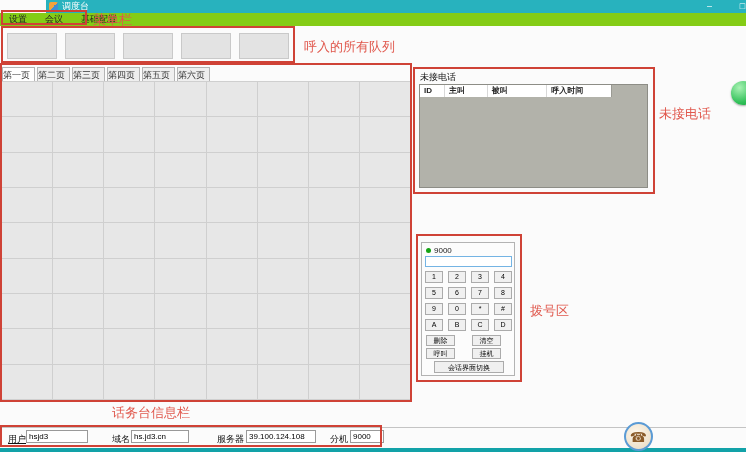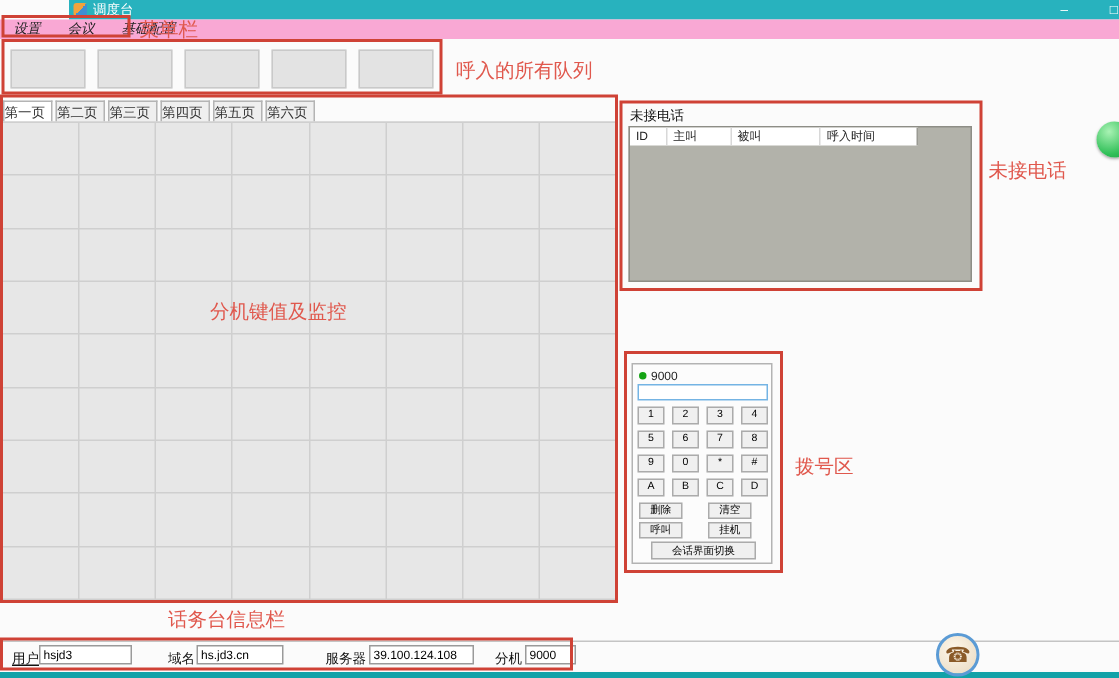--- a/index.html
+++ b/index.html
@@ -9,22 +9,22 @@
 
   
   .titlebar { position:absolute; left:0; top:0; width:746px; height:13px; background:#28b2be;margin-left:46px; }
   .app-icon { position:absolute; left:3px; top:2px; width:9px; height:9px;
               background:linear-gradient(135deg,#f2a33c 50%,#3f8fd2 50%); border-radius:2px; }
   .window-title { position:absolute; left:16px; top:1px; color:#fff; font-size:9px; line-height:11px; }
   .win-controls { position:absolute; right:0; top:0; height:13px; display:flex; }
   .win-btn { width:33px; height:13px; color:#fff; font-size:9px; line-height:12px; text-align:center; cursor:default; }
 
   
-  .menubar { position:absolute; left:0; top:13px; width:746px; height:13px; background:#f9a8d4;
-             display:flex; align-items:flex-end;font-style:italic; }
+  .menubar { position:absolute; left:0; top:13px; width:746px; height:13px; background:#84cc16;
+             display:flex; align-items:flex-end; }
   .menu-item { font-size:9px; color:#222; padding:0 9px; line-height:13px; }
 
   
   .queue-row { position:absolute; left:7px; top:33px; display:flex; gap:8px; }
   .queue-box { width:50px; height:26px; background:#e3e3e3; border:1px solid #c9c9c9; }
 
   
   .tabs { position:absolute; left:2px; top:67px; height:14px; display:flex; }
   .tab { font-size:9px; color:#333; background:#efefef; border:1px solid #b4b4b4; border-bottom:none;
          padding:1px 4px 0 0; margin-right:2px; line-height:12px; }
@@ -33,21 +33,21 @@
   
   .grid { position:absolute; left:1px; top:81px; width:410px; height:319px;
           display:grid; grid-template-columns:repeat(8,1fr); grid-template-rows:repeat(9,1fr);
           gap:1px; background:#cfcfcf; border:1px solid #cfcfcf; }
   .grid-cell { background:#e7e7e7; }
 
   
   .missed-label { position:absolute; left:420px; top:71px; font-size:9px; color:#111; }
   .missed-panel { position:absolute; left:419px; top:84px; width:229px; height:104px;
                   background:#b2b2aa; border:1px solid #8d8d86; }
-  .missed-header { display:flex; height:12px; }
+  .missed-header { display:flex; height:12px;font-weight:bold; }
   .header-white { display:flex; width:192px; background:#fff; border-right:1px solid #9a9a93; }
   .colh { font-size:8px; color:#222; line-height:12px; padding-left:4px; border-right:1px solid #d8d8d8; }
   .colh:last-child { border-right:none; }
   .missed-body { width:100%; height:91px; }
 
   .green-ball { position:absolute; left:731px; top:81px; width:24px; height:24px; border-radius:50%;
                 background:radial-gradient(circle at 35% 28%, #a9f2b4, #2fbf57 65%, #1d9a42);
                 box-shadow:0 1px 2px rgba(0,0,0,.35); }
 
   
@@ -278,17 +278,16 @@
   <div class="ann-box ann-menu"></div>
   <div class="ann-box ann-queues"></div>
   <div class="ann-box ann-grid"></div>
   <div class="ann-box ann-missed"></div>
   <div class="ann-box ann-dial"></div>
   <div class="ann-box ann-info"></div>
 
   <div class="ann-text t-menu">菜单栏</div>
   <div class="ann-text t-queues">呼入的所有队列</div>
   <div class="ann-text t-missed">未接电话</div>
-  <div class="ann-text t-grid">分机键值及监控</div>
   <div class="ann-text t-dial">拨号区</div>
   <div class="ann-text t-info">话务台信息栏</div>
 
 </div>
 
 </body></html>

